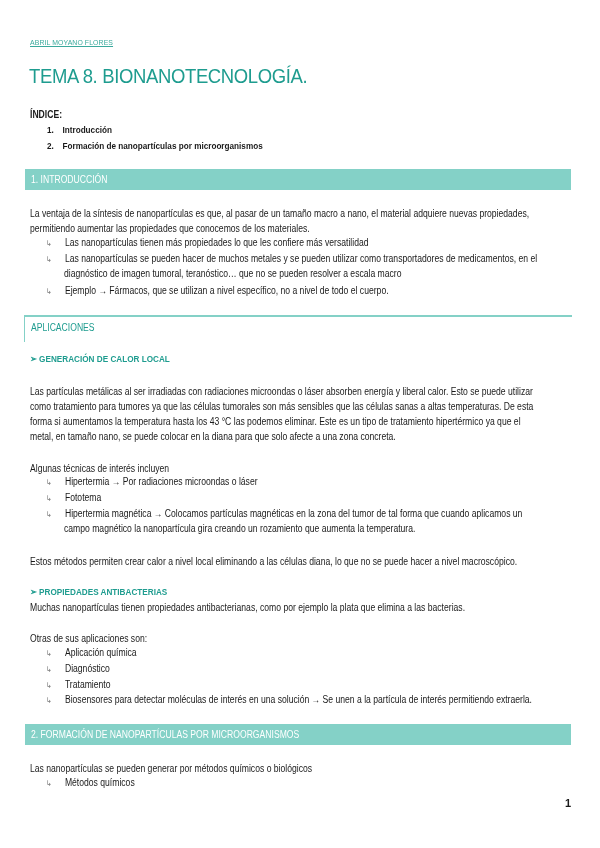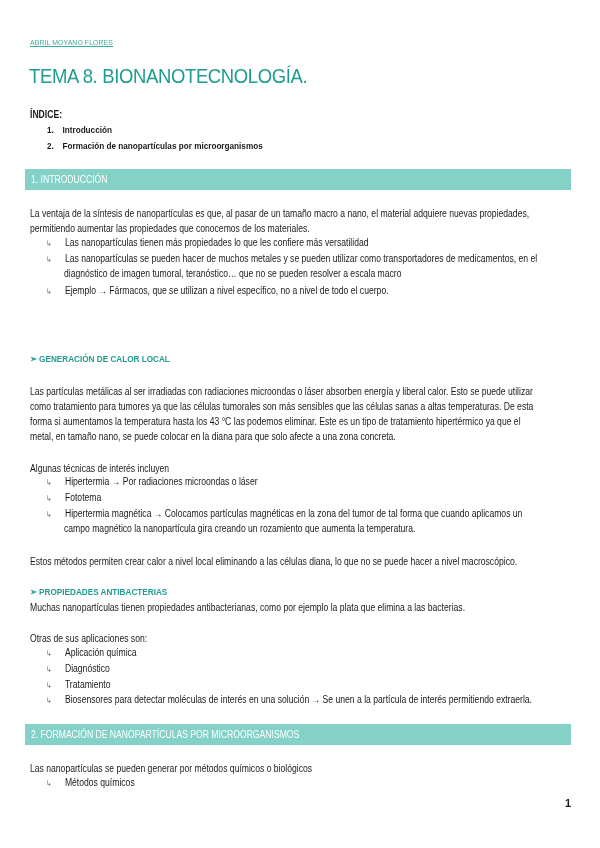--- a/index.html
+++ b/index.html
@@ -57,20 +57,23 @@
     <span class="bullet-glyph">↳</span><span class="txt">Las nanopartículas tienen más propiedades lo que les confiere más versatilidad</span>
   </div>
   <div class="li" style="top:253px;">
     <span class="bullet-glyph">↳</span><span class="txt">Las nanopartículas se pueden hacer de muchos metales y se pueden utilizar como transportadores de medicamentos, en el</span>
   </div>
   <div class="cont" style="top:268px;">diagnóstico de imagen tumoral, teranóstico… que no se pueden resolver a escala macro</div>
   <div class="li" style="top:285px;">
     <span class="bullet-glyph">↳</span><span class="txt">Ejemplo → Fármacos, que se utilizan a nivel específico, no a nivel de todo el cuerpo.</span>
   </div>
 
+  <div class="apps">
+    <span>APLICACIONES</span>
+  </div>
 
   <div class="abs subhead narrow" style="left:30px; top:353px;">➢  GENERACIÓN DE CALOR LOCAL</div>
 
   <div class="abs t9 narrow" style="left:30px; top:385px;">Las partículas metálicas al ser irradiadas con radiaciones microondas o láser absorben energía y liberal calor. Esto se puede utilizar</div>
   <div class="abs t9 narrow" style="left:30px; top:400px;">como tratamiento para tumores ya que las células tumorales son más sensibles que las células sanas a altas temperaturas. De esta</div>
   <div class="abs t9 narrow" style="left:30px; top:415px;">forma si aumentamos la temperatura hasta los 43 °C las podemos eliminar. Este es un tipo de tratamiento hipertérmico ya que el</div>
   <div class="abs t9 narrow" style="left:30px; top:430px;">metal, en tamaño nano, se puede colocar en la diana para que solo afecte a una zona concreta.</div>
 
   <div class="abs t9 narrow" style="left:30px; top:462px;">Algunas técnicas de interés incluyen</div>
   <div class="li" style="top:476px;">

